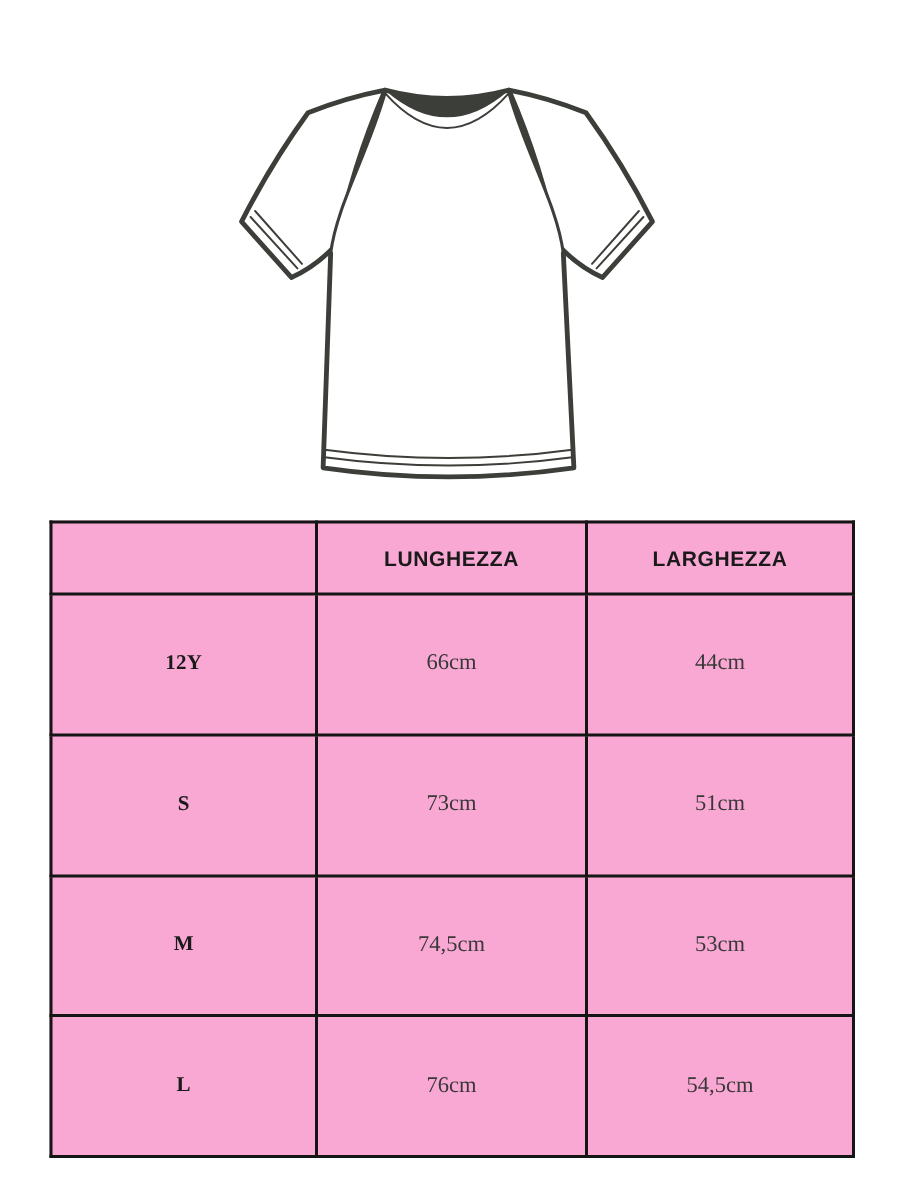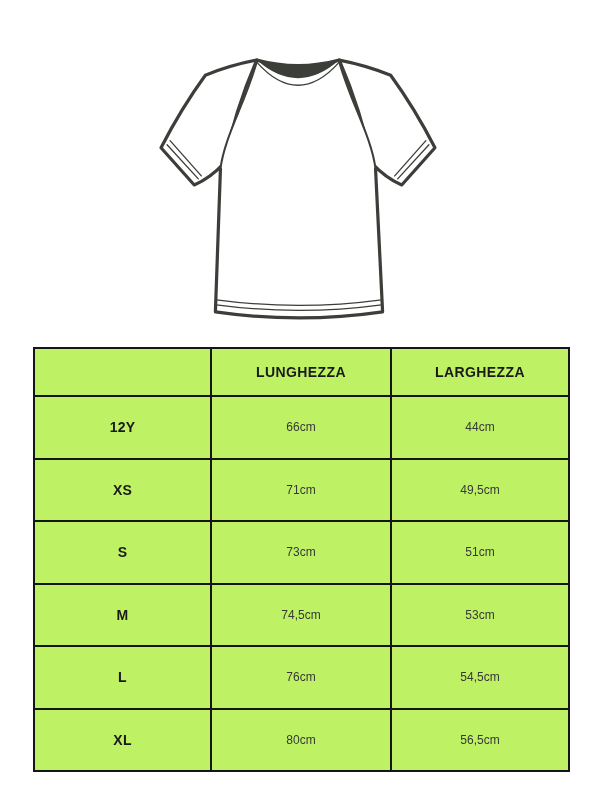--- a/index.html
+++ b/index.html
@@ -21,47 +21,47 @@
     width: 282px; height: 266px;
   }
   .shirt-wrap svg { overflow: visible; display: block; }
 
   table.size-table {
     position: absolute;
     left: 33px; top: 347px;
     width: 535px; height: 425px;
     border-collapse: collapse;
     table-layout: fixed;
-    background: #bef264;
+    background: #f9a8d4;
   }
   .size-table th, .size-table td {
     border: 2px solid #151515;
     text-align: center;
     vertical-align: middle;
     padding: 0;
   }
   .size-table thead tr { height: 48px; }
-  .size-table tbody tr { height: 47px; }
+  .size-table tbody tr { height: 47px; font-family: Liberation Serif, serif; }
   .size-table col.c0 { width: 177px; }
   .size-table col.c1 { width: 180px; }
   .size-table col.c2 { width: 178px; }
   .size-table th.colhead {
     font-size: 14px;
     font-weight: bold;
     letter-spacing: 0.4px;
     color: #1a1a1a;
   }
   .size-table th.rowhead {
     font-size: 14px;
     font-weight: bold;
     letter-spacing: 0.2px;
     color: #1a1a1a;
   }
   .size-table td.value {
-    font-size: 12px;
+    font-size: 15px;
     font-weight: normal;
     color: #383838;
   }
 </style>
 </head>
 <body>
 
 <div class="canvas">
 
   <div class="shirt-wrap">
@@ -103,40 +103,30 @@
         <th class="colhead">LARGHEZZA</th>
       </tr>
     </thead>
     <tbody>
       <tr>
         <th class="rowhead">12Y</th>
         <td class="value">66cm</td>
         <td class="value">44cm</td>
       </tr>
       <tr>
-        <th class="rowhead">XS</th>
-        <td class="value">71cm</td>
-        <td class="value">49,5cm</td>
-      </tr>
-      <tr>
         <th class="rowhead">S</th>
         <td class="value">73cm</td>
         <td class="value">51cm</td>
       </tr>
       <tr>
         <th class="rowhead">M</th>
         <td class="value">74,5cm</td>
         <td class="value">53cm</td>
       </tr>
       <tr>
         <th class="rowhead">L</th>
         <td class="value">76cm</td>
         <td class="value">54,5cm</td>
       </tr>
-      <tr>
-        <th class="rowhead">XL</th>
-        <td class="value">80cm</td>
-        <td class="value">56,5cm</td>
-      </tr>
     </tbody>
   </table>
 
 </div>
 
 </body></html>

